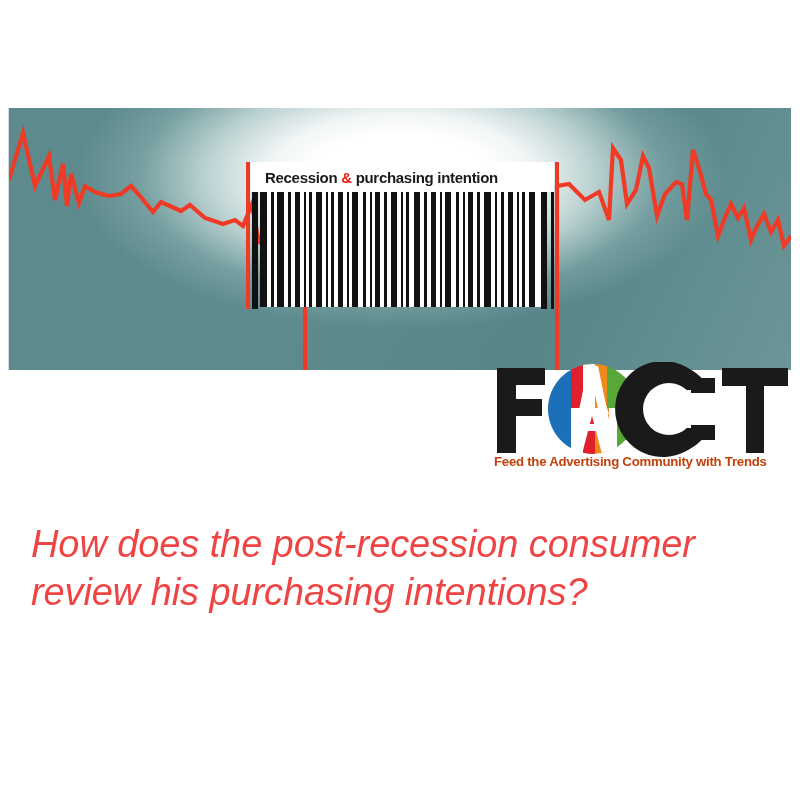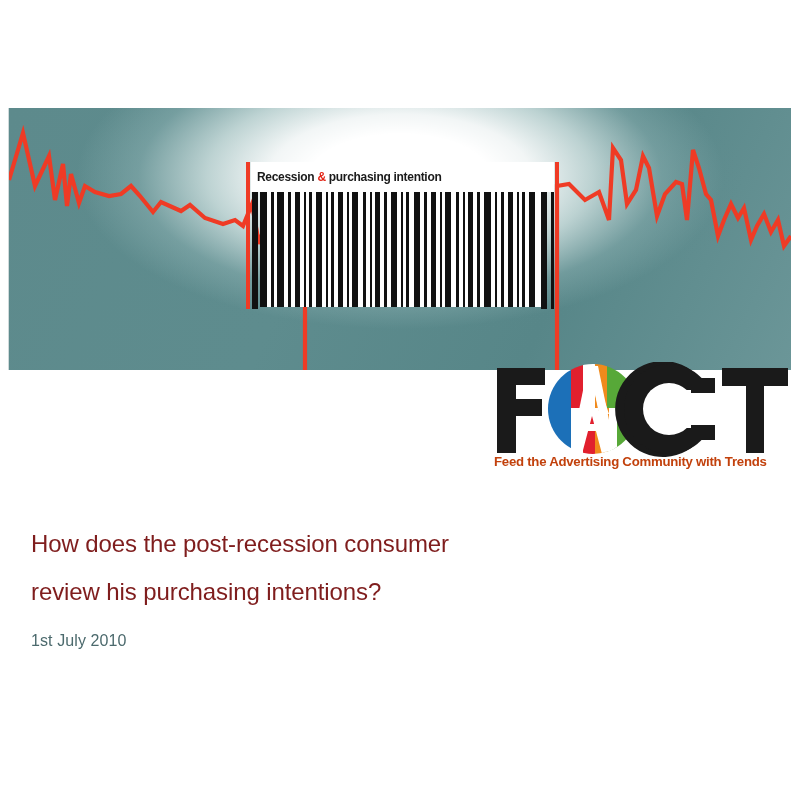--- a/index.html
+++ b/index.html
@@ -76,24 +76,24 @@
     width: 6px; height: 147px;
     background: #111111;
   }
   #barcode-endbar-right-b {
     position: absolute;
     right: 5px; top: 0;
     width: 3px; height: 147px;
     background: #111111;
   }
   #barcode-title {
-    margin-left: 6px;
+    margin-left: 14px;
     font-family: "Liberation Sans", sans-serif;
     font-weight: bold;
-    font-size: 12px;
+    font-size: 15px;
     letter-spacing: -0.3px;
     color: #1a1a1a;
     white-space: nowrap;
   }
   #barcode-title .amp { color: #e32213; }
   #barcode-bars {
     position: absolute;
     left: 14px;
     top: 26px;
     width: 282px;
@@ -137,27 +137,28 @@
 
   
   #title-block {
     position: absolute;
     left: 31px;
     top: 520px;
     width: 740px;
   }
   #deck-title {
     font-family: "Liberation Sans", sans-serif;
-    font-size: 24px;
+    font-size: 38px;
     line-height: 48px;
-    color: #7f1d1d;
+    color: #ef4444;
     letter-spacing: -0.1px;
     white-space: pre-line;
     font-weight: normal;
     margin: 0;
+    font-style: italic;
   }
   #deck-date {
     margin-top: 16px;
     font-family: "Liberation Sans", sans-serif;
     font-size: 16px;
     color: #4c6a6d;
     letter-spacing: 0.1px;
   }
 </style>
 </head>
@@ -293,14 +294,13 @@
     <g>
       <path fill="#1a1a1a" d="M232 6 h66 v18 h-24 v67 h-18 V24 h-24 Z"></path>
     </g>
   </svg>
   <div id="fact-tagline">Feed the Advertising Community with Trends</div>
 </div>
 
 <div id="title-block">
   <h1 id="deck-title">How does the post-recession consumer
 review his purchasing intentions?</h1>
-  <div id="deck-date">1st July 2010</div>
 </div>
 
 </body></html>

